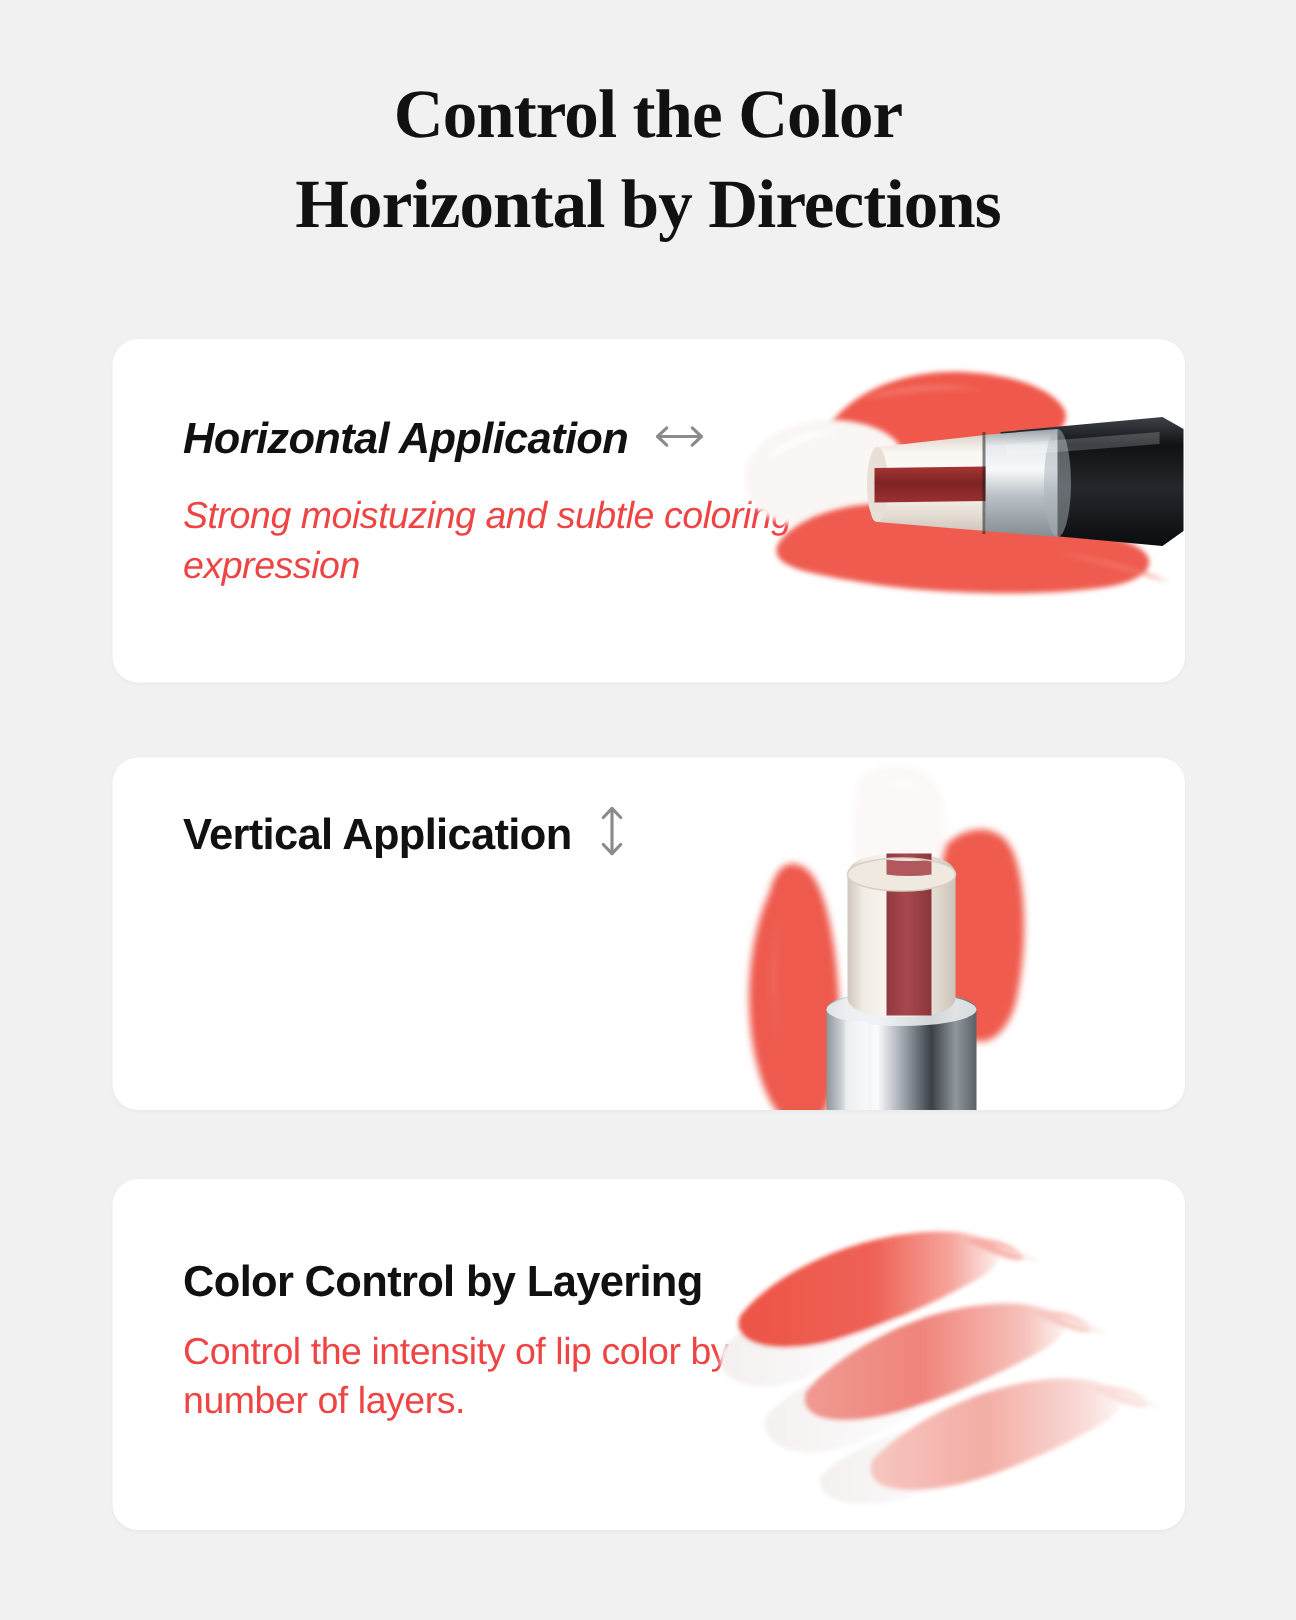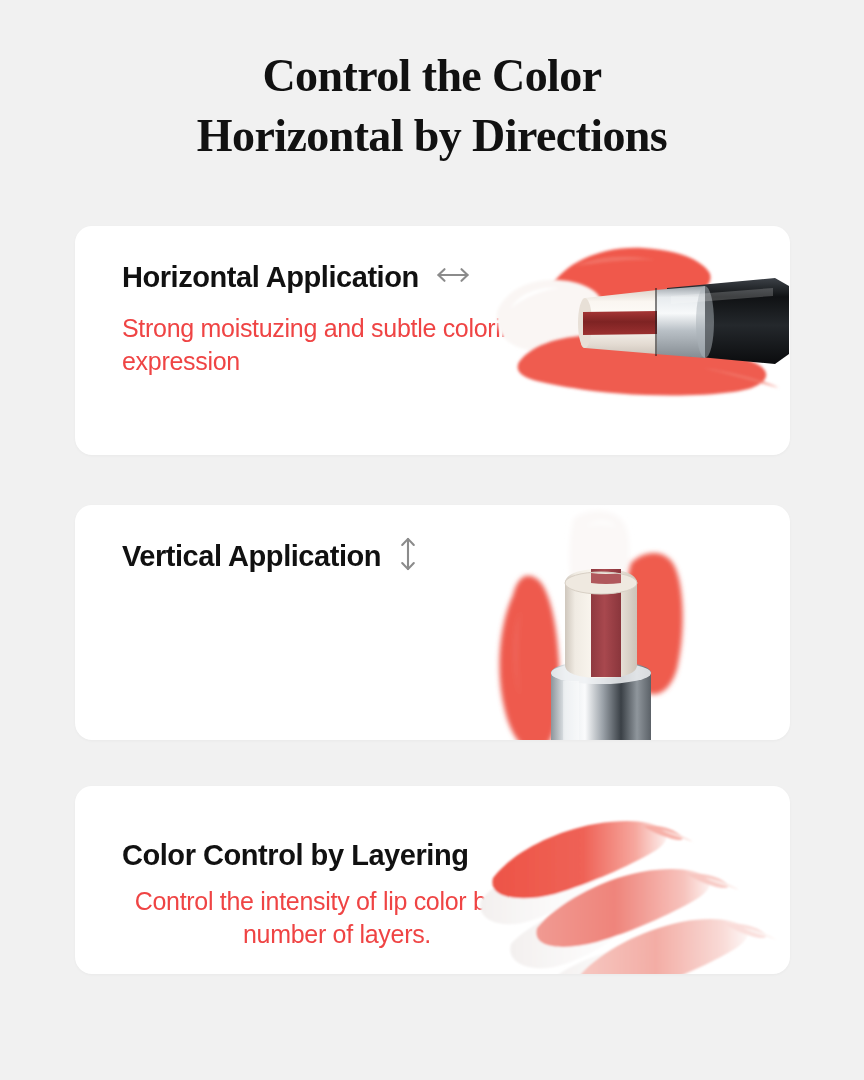--- a/index.html
+++ b/index.html
@@ -41,28 +41,28 @@
     position: absolute;
     left: 75px;
     width: 715px;
     background: #ffffff;
     border-radius: 17px;
     box-shadow: 0 1px 3px rgba(0,0,0,0.035);
     overflow: hidden;
   }
   #card-0 { top: 226px; height: 229px; }
   #card-1 { top: 505px; height: 235px; }
-  #card-2 { top: 786px; height: 188px; text-align: center; }
+  #card-2 { top: 786px; height: 234px; }
 
   .card-text {
     position: absolute;
     left: 47px;
     width: 430px;
   }
-  #card-0 .card-text { top: 34px; }
+  #card-0 .card-text { top: 50px; font-style: italic; }
   #card-1 .card-text { top: 31px; }
   #card-2 .card-text { top: 52px; }
 
   .card-head {
     display: flex;
     align-items: center;
     gap: 17px;
     white-space: nowrap;
   }
   .card-title {

